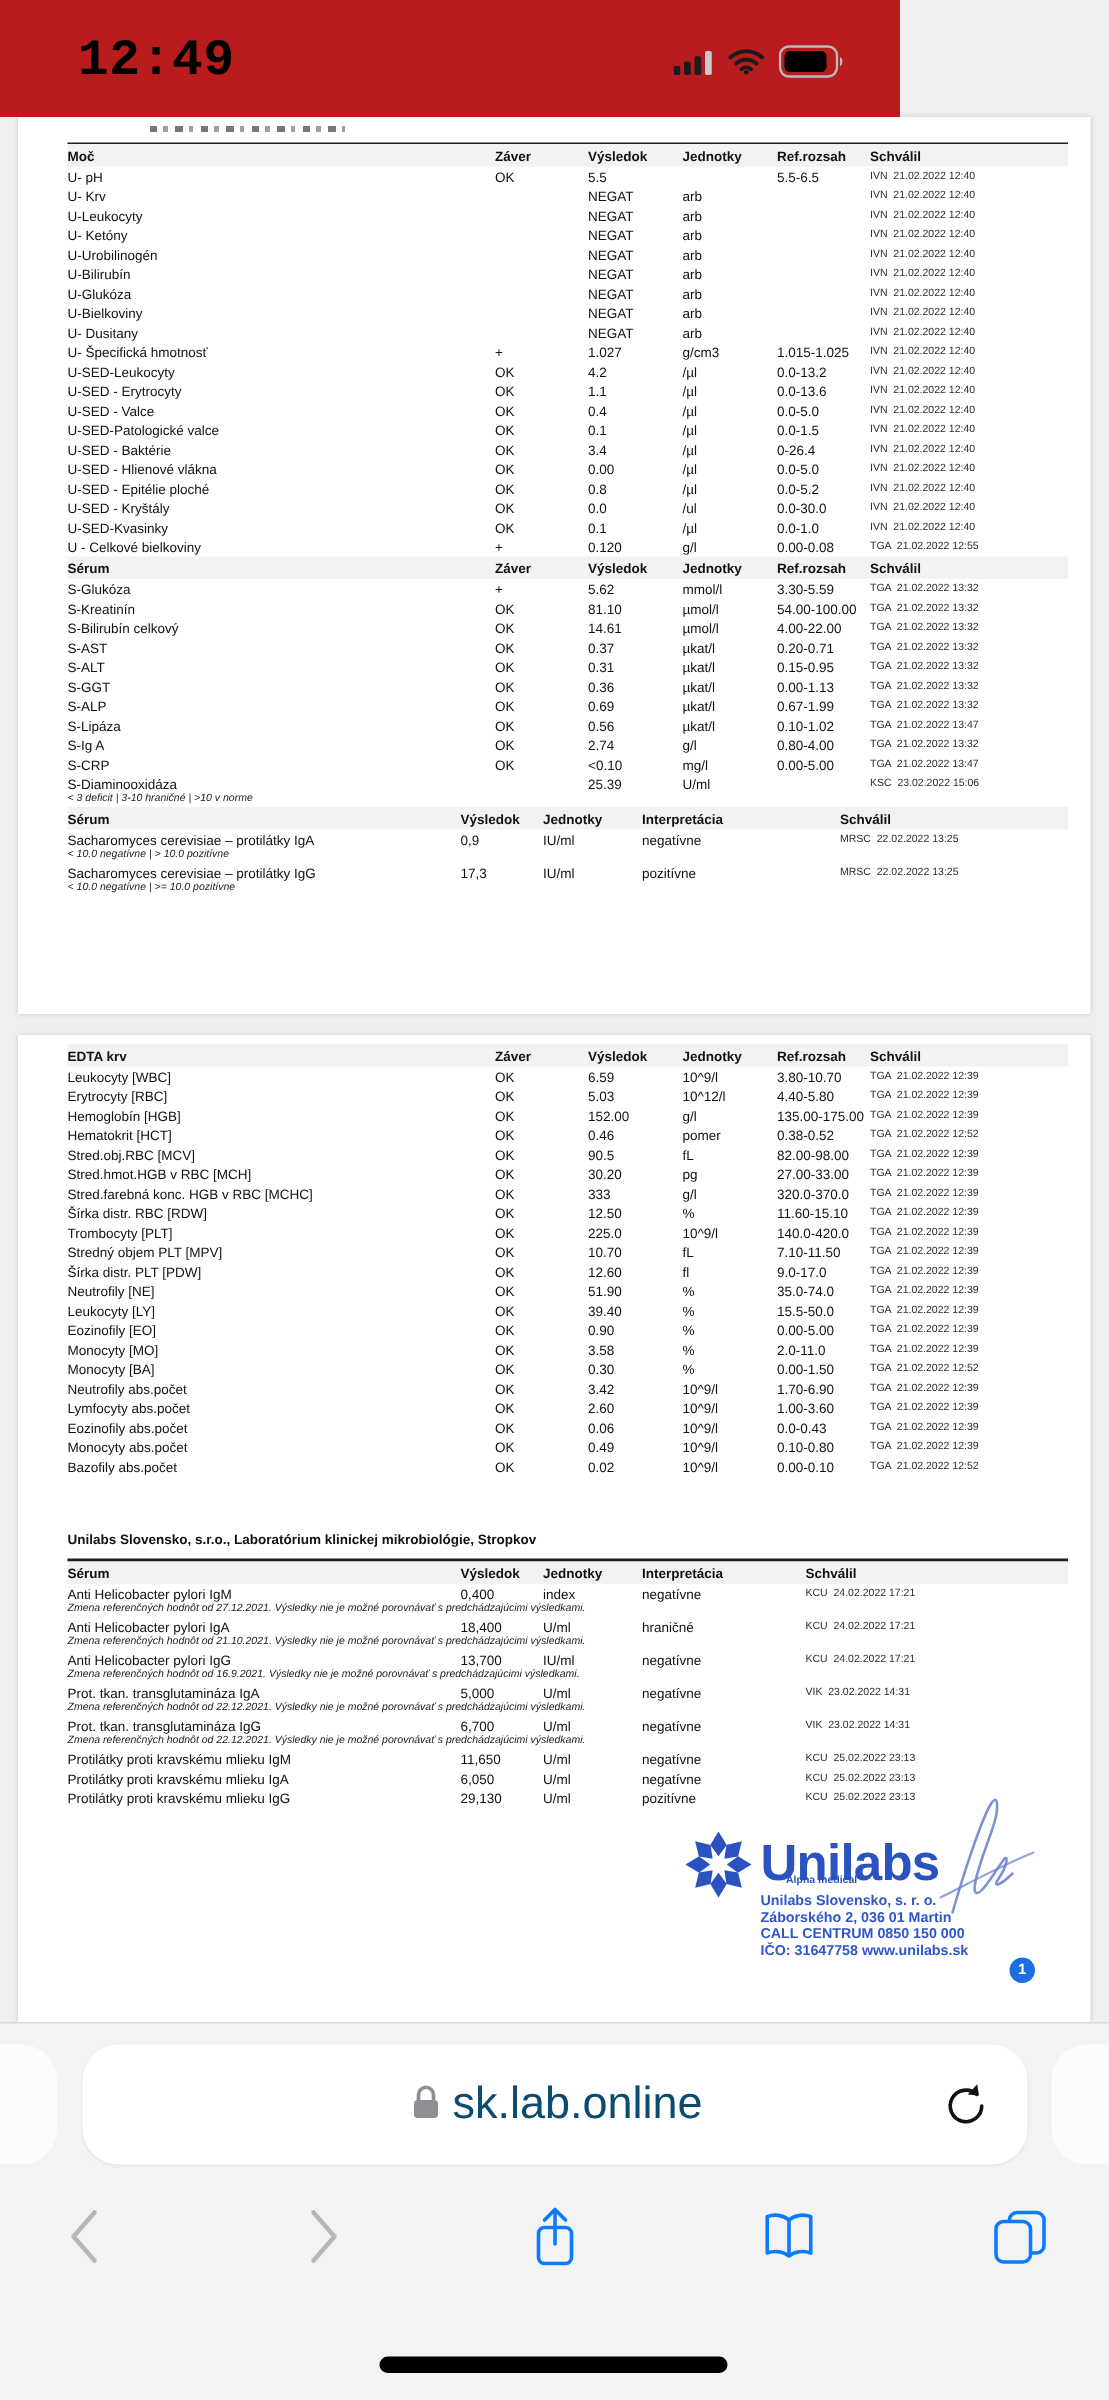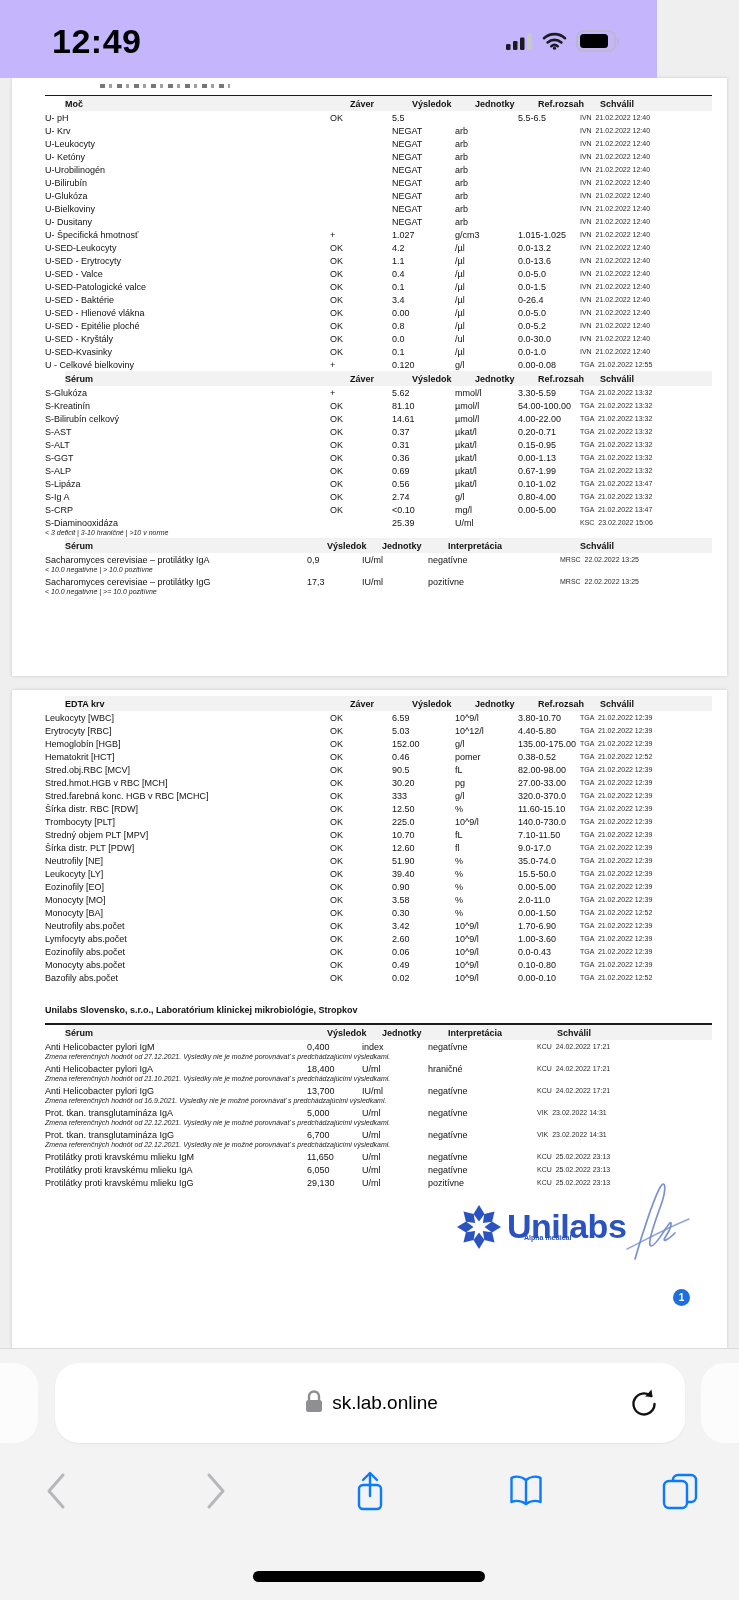--- a/index.html
+++ b/index.html
@@ -5,64 +5,64 @@
   * { margin:0; padding:0; box-sizing:border-box; }
   html,body { width:739px; height:1600px; }
   body {
     position:relative;
     background:#efeff0;
     font-family:"Liberation Sans", sans-serif;
     overflow:hidden;
     color:#111;
   }
   
-  .status-bar { position:absolute; top:0; left:0; width:657px; height:78px; background:#c4b5fd; z-index:5; }
+  .status-bar { position:absolute; top:0; left:0; width:600px; height:78px; background:#b91c1c; z-index:5;font-family:Liberation Mono, monospace; }
   .status-time { position:absolute; left:52px; top:22px; font-size:34px; font-weight:700; letter-spacing:.5px; color:#000; }
   .status-icons { position:absolute; right:36px; top:30px; display:flex; align-items:center; gap:9px; }
   
   .page { position:absolute; left:12px; width:715px; background:#fff; box-shadow:0 0 3px rgba(0,0,0,.16); overflow:hidden; }
   #page1 { top:78px; height:598px; }
   #page2 { top:690px; height:658px; }
   .page-inner { padding:6px 15px 0 33px; }
   #page2 .page-inner { }
   .remnant { height:4px; width:130px; margin-left:55px; margin-bottom:7px;
     background:repeating-linear-gradient(90deg,#555 0 5px,transparent 5px 9px,#888 9px 12px,transparent 12px 17px);
     opacity:.8; }
   .top-rule { border-top:1.6px solid #1c1c1c; }
   .thick-rule { border-top:2px solid #1c1c1c; margin-top:6px; }
   
   .lab-row { display:grid; align-items:center; height:13px; font-size:9px; line-height:10px; }
   .colsA { grid-template-columns:285px 62px 63px 63px 62px 1fr; }
   .colsB { grid-template-columns:262px 55px 66px 132px 1fr; }
   .colsC { grid-template-columns:262px 55px 66px 109px 1fr; }
-  .lab-header { background:#f2f2f2; font-weight:700; height:15px;margin-left:20px; }
+  .lab-header { background:#f2f2f2; font-weight:700; height:15px; }
   .cell { white-space:pre; overflow:visible; }
   .lab-row .cell:last-child { font-size:7px; color:#2b2b2b; }
   .lab-header .cell:last-child { font-size:9px; color:#111; }
   .note { font-size:7px; font-style:italic; color:#222; height:9px; line-height:8px; white-space:pre; }
   
-  .addr { margin-top:20px; font-size:9px; line-height:13px; }
+  .addr { margin-top:36px; font-size:9px; line-height:13px; }
   .addr .b { font-weight:700; }
   .micro-table { margin-top:0; }
   
   .stamp-wrap { position:relative; margin-top:8px; height:120px; }
   .logo-word { position:absolute; left:462px; top:10px; font-size:34px; font-weight:700; color:#2a52c0; letter-spacing:-.5px; }
   .logo-tag { position:absolute; left:479px; top:37px; font-size:7px; font-weight:700; color:#2a52c0; }
   .stamp-lines { position:absolute; left:462px; top:49px; font-size:9.5px; font-weight:700; color:#2f55c8; line-height:11px; white-space:nowrap; }
   .snowflake { position:absolute; left:410px; top:6px; }
   .signature { position:absolute; left:552px; top:-18px; }
   .chat-badge { position:absolute; left:628px; top:92px; width:17px; height:17px; border-radius:50%;
     background:#1d6fe0; color:#fff; font-size:10px; font-weight:700; text-align:center; line-height:17px; }
   
   .chrome { position:absolute; left:0; top:1348px; width:739px; height:252px; background:#f3f3f4; border-top:1px solid rgba(0,0,0,.10); z-index:6; }
   .url-card { position:absolute; top:14px; left:55px; width:630px; height:80px; background:#fff; border-radius:24px;
     box-shadow:0 1px 2px rgba(0,0,0,.06); display:flex; align-items:center; justify-content:center; }
   .side-card { position:absolute; top:14px; width:64px; height:80px; background:#fcfcfd; border-radius:24px; }
   .side-card.left { left:-26px; } .side-card.right { left:701px; }
-  .url-text { font-size:19px; color:#000000; margin-left:6px; }
+  .url-text { font-size:30px; color:#0c4a6e; margin-left:6px; }
   .reload-btn { position:absolute; right:24px; top:24px; width:34px; height:34px; }
   .toolbar { position:absolute; top:1460px; left:0; width:739px; height:70px; z-index:7; }
   .tb-btn { position:absolute; width:46px; height:46px; top:8px; }
   .tb-back { left:34px; } .tb-fwd { left:192px; } .tb-share { left:347px; } .tb-book { left:503px; } .tb-tabs { left:657px; }
   .home-indicator { position:absolute; left:253px; top:1571px; width:232px; height:11px; border-radius:6px; background:#000; z-index:8; }
 </style>
 </head>
 <body>
 
 <div class="status-bar">
@@ -468,21 +468,21 @@
           <div class="cell">12.50</div>
           <div class="cell">%</div>
           <div class="cell">11.60-15.10</div>
           <div class="cell">TGA  21.02.2022 12:39</div>
         </div>
         <div class="lab-row colsA">
           <div class="cell">Trombocyty [PLT]</div>
           <div class="cell">OK</div>
           <div class="cell">225.0</div>
           <div class="cell">10^9/l</div>
-          <div class="cell">140.0-730.0</div>
+          <div class="cell">140.0-420.0</div>
           <div class="cell">TGA  21.02.2022 12:39</div>
         </div>
         <div class="lab-row colsA">
           <div class="cell">Stredný objem PLT [MPV]</div>
           <div class="cell">OK</div>
           <div class="cell">10.70</div>
           <div class="cell">fL</div>
           <div class="cell">7.10-11.50</div>
           <div class="cell">TGA  21.02.2022 12:39</div>
         </div>
@@ -677,20 +677,26 @@
               </g>
             <g transform="rotate(315)">
                 <path d="M0,-22 L5.5,-13 L0,-5.5 L-5.5,-13 Z"></path>
               </g>
           </g>
           <circle cx="0" cy="0" r="3.2" fill="#fff"></circle>
         </svg>
       </span>
       <div class="logo-word">Unilabs</div>
       <div class="logo-tag">Alpha medical</div>
+      <div class="stamp-lines">
+        <div>Unilabs Slovensko, s. r. o.</div>
+        <div>Záborského 2, 036 01 Martin</div>
+        <div>CALL CENTRUM 0850 150 000</div>
+        <div>IČO: 31647758  www.unilabs.sk</div>
+      </div>
       <span class="signature">
         <svg width="110" height="95" viewBox="0 0 110 95">
           <path d="M38 80 C46 52 58 16 64 7 C68 1 70 9 64 26 C56 48 50 66 54 67 C58 68 68 50 72 45 C76 40 74 50 69 57 C64 64 70 62 78 54" fill="none" stroke="#6b86cf" stroke-width="1.7" stroke-linecap="round" opacity=".9"></path>
           <path d="M30 70 C50 60 72 48 92 40" fill="none" stroke="#6b86cf" stroke-width="1.4" stroke-linecap="round" opacity=".75"></path>
         </svg>
       </span>
       <div class="chat-badge">1</div>
     </div>
   </div>
 </div>

